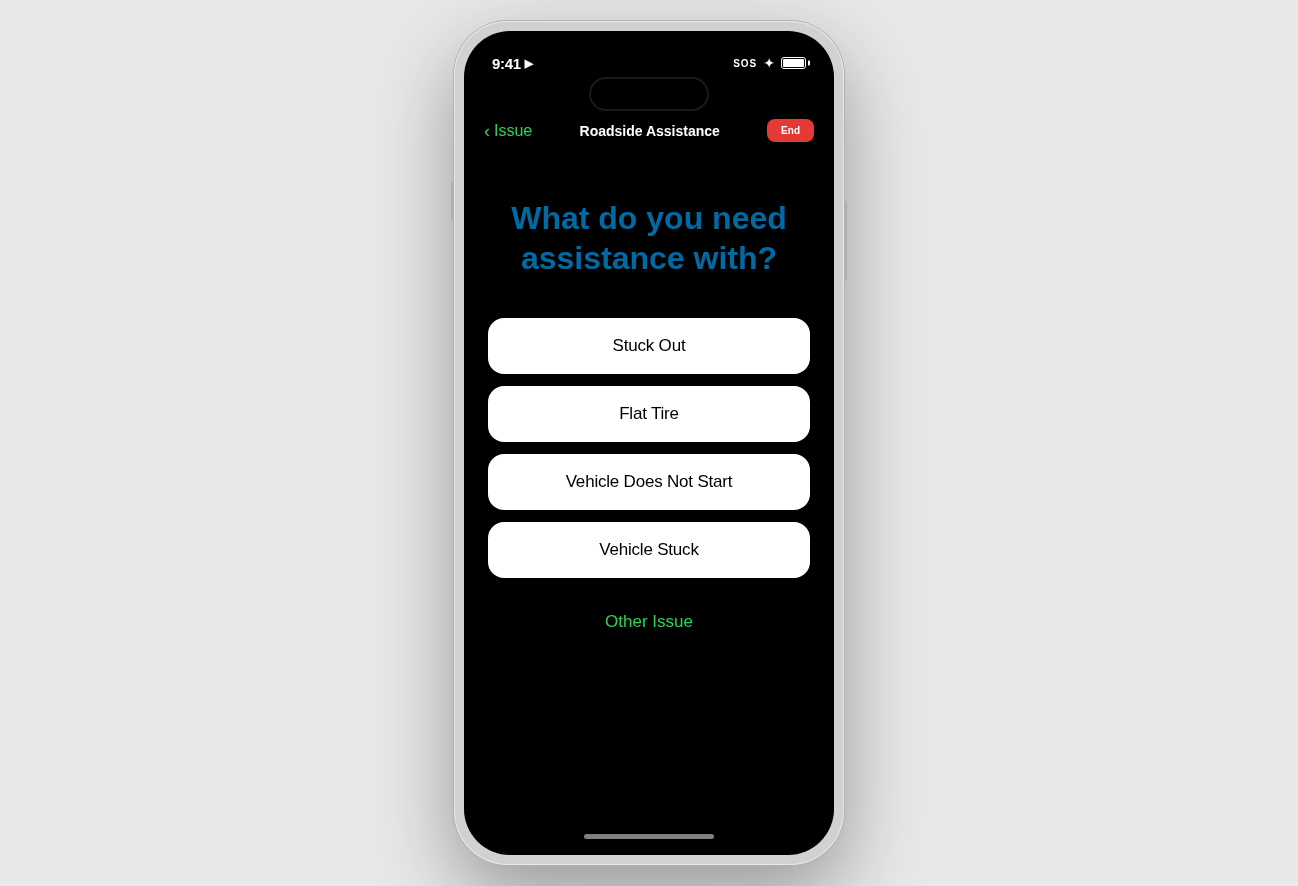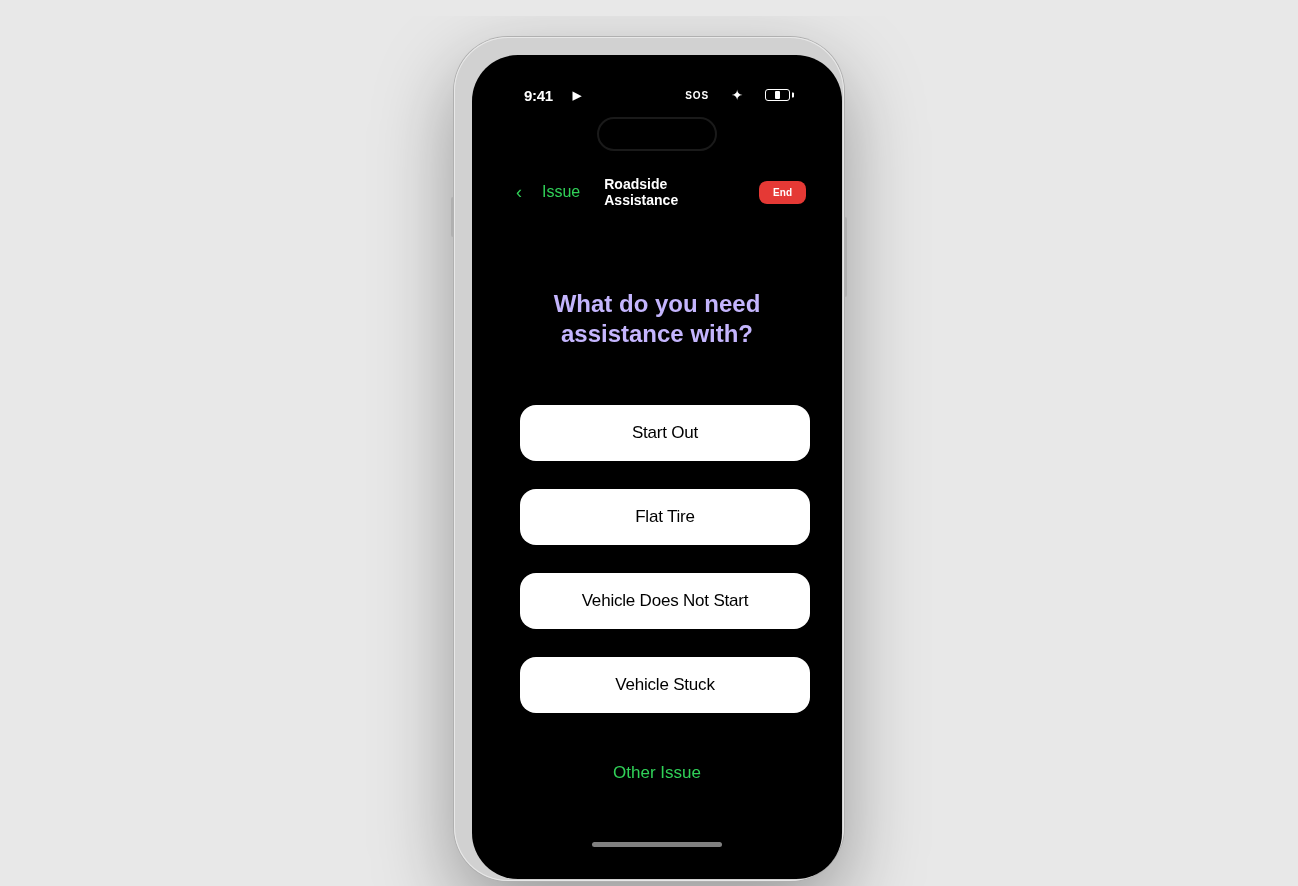--- a/index.html
+++ b/index.html
@@ -1,15 +1,15 @@
 <!DOCTYPE html>
 <html><head>
   <meta charset="utf-8">
   <style>
-    * { margin: 8px; padding: 0; box-sizing: border-box; }
+    * { margin: 0; padding: 0; box-sizing: border-box; }
 
     body {
       background-color: #e8e8e8;
       display: flex;
       align-items: center;
       justify-content: center;
       min-height: 100vh;
       font-family: -apple-system, BlinkMacSystemFont, 'SF Pro Display', 'Helvetica Neue', sans-serif;
     }
 
@@ -162,22 +162,22 @@
     
     .main-content {
       flex: 1;
       display: flex;
       flex-direction: column;
       padding: 0 24px;
       overflow-y: auto;
     }
 
     .question-heading {
-      color: #c4b5fd;
-      font-size: 24px;
+      color: #0369a1;
+      font-size: 32px;
       font-weight: 700;
       text-align: center;
       line-height: 1.25;
       margin-top: 48px;
       margin-bottom: 40px;
     }
 
     .options-list {
       display: flex;
       flex-direction: column;
@@ -271,21 +271,21 @@
         <span>Issue</span>
       </button>
       <span class="nav-title">Roadside Assistance</span>
       <button class="end-button">End</button>
     </div>
 
     <div class="main-content">
       <h1 class="question-heading">What do you need assistance with?</h1>
 
       <div class="options-list">
-        <button class="option-button">Start Out</button>
+        <button class="option-button">Stuck Out</button>
         <button class="option-button">Flat Tire</button>
         <button class="option-button">Vehicle Does Not Start</button>
         <button class="option-button">Vehicle Stuck</button>
       </div>
 
       <button class="other-issue-button">Other Issue</button>
     </div>
 
     <div class="home-indicator">
       <div class="home-bar"></div>

